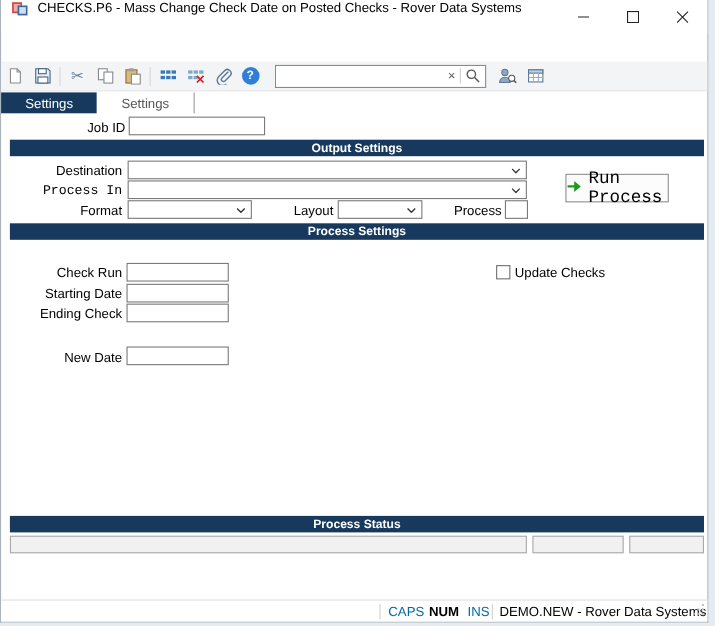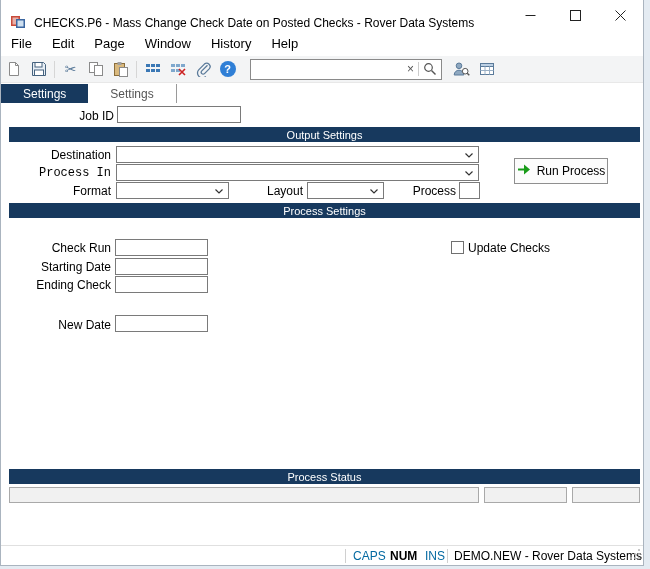--- a/index.html
+++ b/index.html
@@ -3,21 +3,21 @@
 <meta charset="utf-8">
 <style>
   * { margin:0; padding:0; box-sizing:border-box; }
   html,body { width:650px; height:569px; }
   body { font-family:"Liberation Sans", sans-serif; background:#e4ebf2; overflow:hidden; position:relative; }
 
   .window { position:absolute; left:0; top:0; width:644px; height:566px; background:#fff;
             border:1px solid #aab4bf; border-top:none; }
 
   
-  .titlebar { position:absolute; left:0; top:0; right:0; height:30px; background:#fff; display:flex; align-items:flex-end; }
+  .titlebar { position:absolute; left:0; top:0; right:0; height:30px; background:#fff; display:flex; align-items:flex-start; }
   .app-icon { margin-left:9px; width:16px; height:16px; flex:0 0 auto; }
   .title-text { margin-left:8px; font-size:12px; color:#000; white-space:nowrap; }
   .win-controls { position:absolute; right:0; top:0; height:30px; display:flex; }
   .win-btn { width:45px; height:30px; display:flex; align-items:center; justify-content:center; cursor:default; }
 
   
   .menubar { position:absolute; left:0; top:30px; right:0; height:26px; background:#fff; display:flex; align-items:stretch; }
   .menu-item { padding:0 10px; font-size:13px; color:#000; display:flex; align-items:center; }
 
   
@@ -35,24 +35,24 @@
 
   
   .tabs { position:absolute; left:0; top:84px; right:0; height:19px; display:flex; }
   .tab { font-size:12px; padding:0 22px; display:flex; align-items:center; }
   .tab.active { background:#17395e; color:#fff; }
   .tab.inactive { color:#555; background:#fff; border-right:1px solid #9a9a9a; }
 
   
   .lbl { position:absolute; font-size:12px; color:#000; text-align:right; white-space:nowrap; }
   .txt { position:absolute; border:1px solid #7a7a7a; background:#fff; font-size:12px; padding:0 3px; font-family:inherit; outline:none; }
-  .section-hdr { position:absolute; left:8px; width:631px; height:15px; background:#17395e; color:#fff; font-size:11px; font-weight:normal; display:flex; align-items:center; justify-content:center; }
+  .section-hdr { position:absolute; left:8px; width:631px; height:15px; background:#17395e; color:#fff; font-size:11px; font-weight:bold; display:flex; align-items:center; justify-content:center; }
   .combo { position:absolute; height:17px; border:1px solid #7a7a7a; background:#fff; font-size:12px; padding:0 18px 0 4px; display:flex; align-items:center; }
   .combo svg { position:absolute; right:5px; top:6px; }
-  .run-btn { position:absolute; left:513px; top:158px; width:94px; height:26px; background:#fcfcfc; border:1px solid #8f8f8f; display:flex; align-items:center; justify-content:center; gap:6px; font-size:12px; color:#000; }
+  .run-btn { position:absolute; left:513px; top:158px; width:94px; height:26px; background:#fcfcfc; border:1px solid #8f8f8f; display:flex; align-items:center; justify-content:center; gap:6px; font-size:16px; color:#000;font-family:Liberation Mono, monospace; }
   .checkbox { position:absolute; width:13px; height:13px; border:1px solid #707070; background:#fff; }
   .status-field { position:absolute; top:487px; height:16px; background:#f1f1f1; border:1px solid #a9a9a9; }
 
   
   .statusbar { position:absolute; left:0; top:545px; right:0; height:20px; background:#fff; border-top:1px solid #e0e0e0; font-size:12px; }
   .sb-sep { position:absolute; top:3px; width:1px; height:14px; background:#d0d0d0; }
   .sb-txt { position:absolute; top:3px; white-space:nowrap; }
   .dim { color:#0369a1; }
   .grip { position:absolute; right:2px; bottom:2px; }
 </style>
@@ -83,28 +83,20 @@
           </svg>
       </div>
       <div class="win-btn">
         <svg width="11" height="11" viewBox="0 0 11 11">
             <path d="M0.5 0.5 L10.5 10.5 M10.5 0.5 L0.5 10.5" stroke="#222" stroke-width="1"></path>
           </svg>
       </div>
     </div>
   </div>
 
-  <div class="menubar">
-    <span class="menu-item">File</span>
-    <span class="menu-item">Edit</span>
-    <span class="menu-item">Page</span>
-    <span class="menu-item">Window</span>
-    <span class="menu-item">History</span>
-    <span class="menu-item">Help</span>
-  </div>
 
   <div class="toolbar">
     <span class="tb-icon">
       <svg width="16" height="16" viewBox="0 0 16 16">
           <path d="M3.5 1.5h6l3 3v10h-9z" fill="#fff" stroke="#8a8a8a"></path>
           <path d="M9.5 1.5v3h3" fill="none" stroke="#8a8a8a"></path>
         </svg>
     </span>
     <span class="tb-icon">
       <svg width="16" height="16" viewBox="0 0 16 16">

